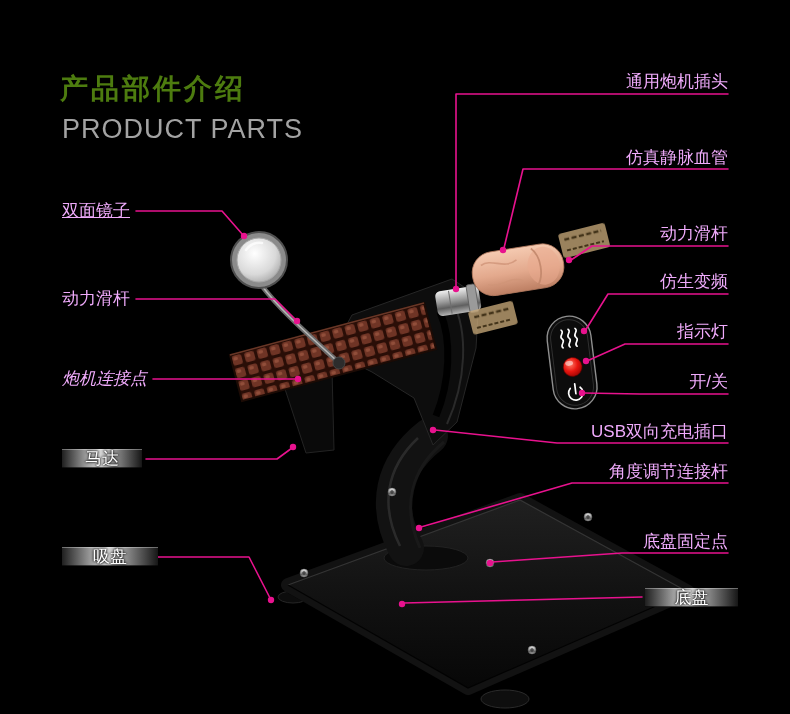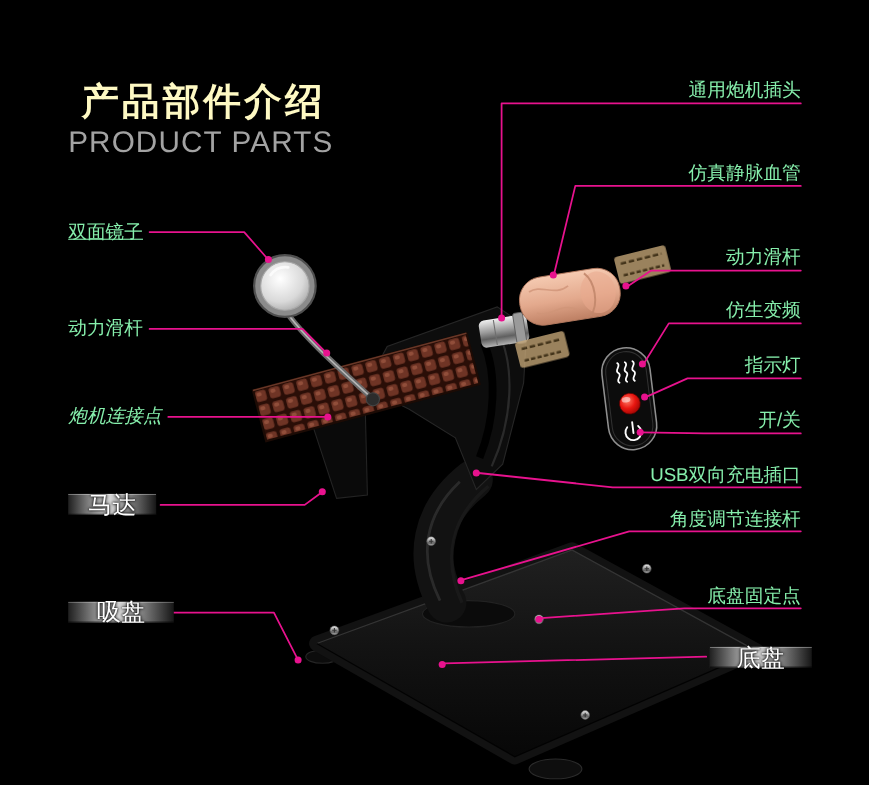--- a/index.html
+++ b/index.html
@@ -1,41 +1,41 @@
 <!DOCTYPE html>
 <html><head>
 <meta charset="utf-8">
 <style>
   html,body { margin:0; padding:0; background:#000; }
   .canvas {
     position:relative; width:790px; height:714px; background:#000;
     overflow:hidden; font-family:"Liberation Sans","DejaVu Sans",sans-serif;
   }
   .title-cn {
-    position:absolute; left:74px; top:70px; color:#fef9c3;
-    font-size:34px; font-weight:bold; letter-spacing:3px;
+    position:absolute; left:60px; top:70px; color:#4d7c0f;
+    font-size:28px; font-weight:bold; letter-spacing:3px;
     text-shadow:2px 3px 6px rgba(0,0,0,.8);
   }
   .title-en {
     position:absolute; left:62px; top:114px; color:#a3a3a3;
     font-size:27px; font-weight:400; letter-spacing:1px;
   }
   .lbl {
-    position:absolute; color:#86efac; font-size:17px; line-height:22px;
+    position:absolute; color:#f0abfc; font-size:17px; line-height:22px;
     white-space:nowrap; z-index:3;
   }
   .lbl.right { right:62px; text-align:right; }
   .bar {
     position:absolute; height:19px; z-index:3;
     display:flex; align-items:center; justify-content:center;
     background:linear-gradient(90deg,#1f1f1f,#9c9c9c 30%,#d6d6d6 48%,#7a7a7a 72%,#161616);
     box-shadow:inset 0 1px 0 rgba(255,255,255,.35), inset 0 -1px 0 rgba(0,0,0,.6);
   }
   .bar span {
-    color:#fff; font-size:22px; text-shadow:0 0 3px #000, 0 0 2px #000;
+    color:#fff; font-size:17px; text-shadow:0 0 3px #000, 0 0 2px #000;
   }
   svg.scene { position:absolute; left:0; top:0; z-index:1; }
 </style>
 </head>
 <body>
 
 <div class="canvas">
 
   <svg class="scene" width="790" height="714" viewBox="0 0 790 714">
     <defs>

